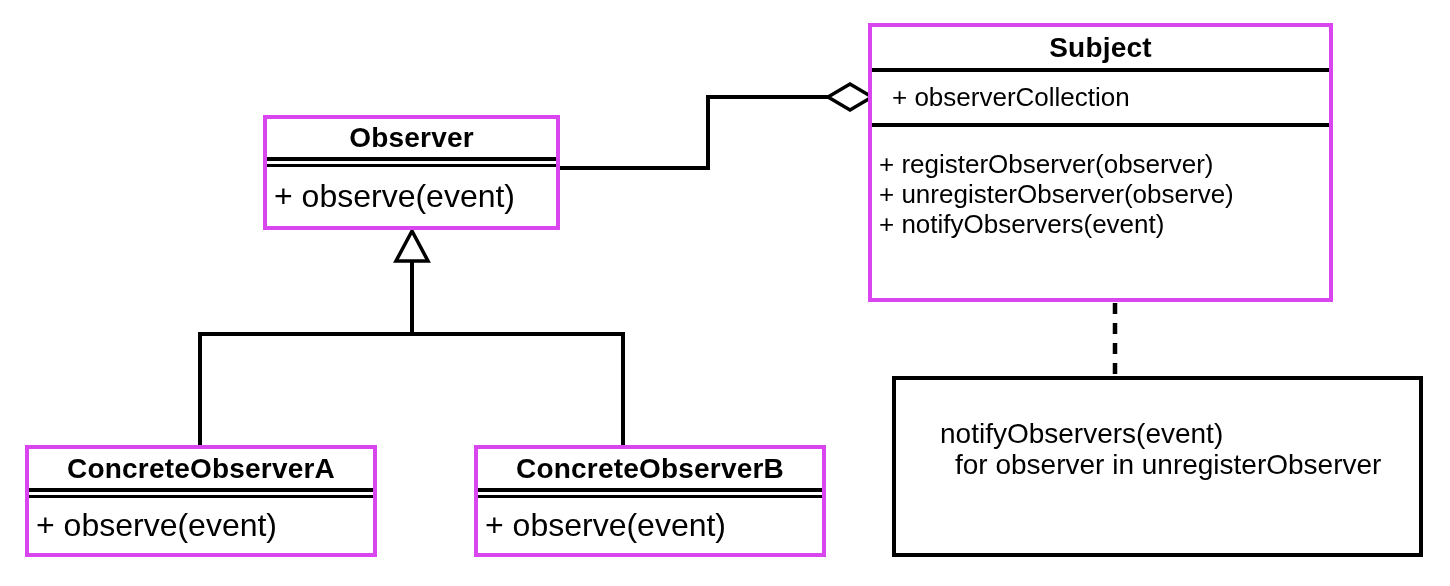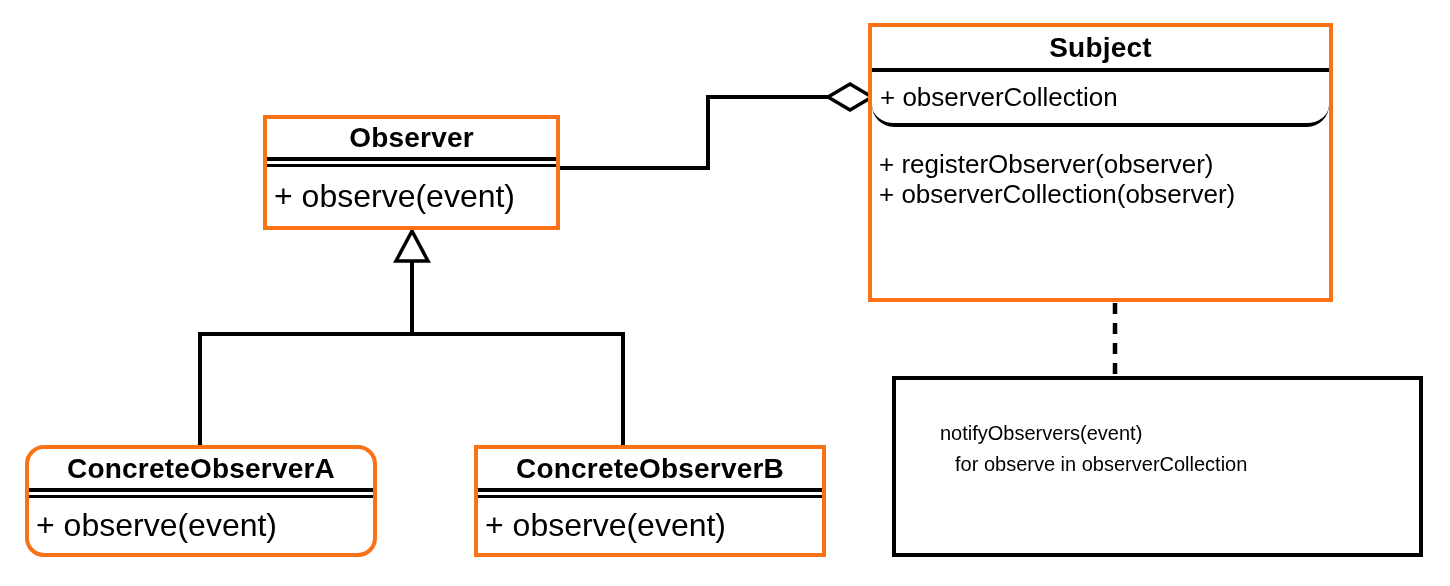--- a/index.html
+++ b/index.html
@@ -18,21 +18,21 @@
   }
   .connector-layer {
     position: absolute;
     left: 0; top: 0;
     width: 1450px; height: 586px;
   }
   
   .cls {
     position: absolute;
     box-sizing: border-box;
-    border: 4px solid #f97316;
+    border: 4px solid #d946ef;
     background: #fff;
     display: flex;
     flex-direction: column;
   }
   .cls-title {
     box-sizing: border-box;
     border-bottom: 4px solid #000;
     font-weight: bold;
     font-size: 28px;
     display: flex;
@@ -44,55 +44,54 @@
     box-sizing: border-box;
     height: 6px;
     border-bottom: 3px solid #000;
   }
   .cls-attrs {
     box-sizing: border-box;
     border-bottom: 4px solid #000;
     font-size: 26px;
     display: flex;
     align-items: center;
-    padding-left: 8px;
-    border-radius: 22px;
+    padding-left: 20px;
   }
   .cls-methods-single {
     flex: 1;
     font-size: 32px;
     display: flex;
     align-items: center;
     padding-left: 7px;
   }
   .cls-methods-multi {
     flex: 1;
     font-size: 26px;
     line-height: 30px;
     padding: 22px 16px 0 7px;
   }
   
   #box-observer            { left: 263px; top: 115px; width: 297px; height: 115px; }
   #box-observer .cls-title { height: 42px; }
   #box-subject             { left: 868px; top: 23px;  width: 465px; height: 279px; }
   #box-subject .cls-title  { height: 45px; }
   #box-subject .cls-attrs  { height: 55px; }
-  #box-concrete-a          { left: 25px;  top: 445px; width: 352px; height: 112px; border-radius: 19px; }
+  #box-concrete-a          { left: 25px;  top: 445px; width: 352px; height: 112px; }
   #box-concrete-a .cls-title { height: 43px; }
   #box-concrete-b          { left: 474px; top: 445px; width: 352px; height: 112px; }
   #box-concrete-b .cls-title { height: 43px; }
   
   .note-box {
     position: absolute;
     left: 892px; top: 376px;
     width: 531px; height: 181px;
     box-sizing: border-box;
     border: 4px solid #000;
     background: #fff;
-    font-size: 20px;
+    font-size: 28px;
     line-height: 31px;
     padding: 38px 0 0 44px;
   }
   .note-line-2 { padding-left: 15px; }
   .note-line-3 { padding-left: 38px; }
 </style>
 </head>
 <body>
 
 <div class="canvas">
@@ -113,34 +112,35 @@
     <div class="cls-title">Observer</div>
     <div class="cls-empty-attrs"></div>
     <div class="cls-methods-single">+ observe(event)</div>
   </div>
 
   <div class="cls" id="box-subject">
     <div class="cls-title">Subject</div>
     <div class="cls-attrs">+ observerCollection</div>
     <div class="cls-methods-multi">
       <div>+ registerObserver(observer)</div>
-      <div>+ observerCollection(observer)</div>
+      <div>+ unregisterObserver(observe)</div>
+      <div>+ notifyObservers(event)</div>
     </div>
   </div>
 
   <div class="cls" id="box-concrete-a">
     <div class="cls-title">ConcreteObserverA</div>
     <div class="cls-empty-attrs"></div>
     <div class="cls-methods-single">+ observe(event)</div>
   </div>
 
   <div class="cls" id="box-concrete-b">
     <div class="cls-title">ConcreteObserverB</div>
     <div class="cls-empty-attrs"></div>
     <div class="cls-methods-single">+ observe(event)</div>
   </div>
 
   <div class="note-box">
     <div class="note-line-1">notifyObservers(event)</div>
-    <div class="note-line-2">for observe in observerCollection</div>
+    <div class="note-line-2">for observer in unregisterObserver</div>
   </div>
 
 </div>
 
 </body></html>

